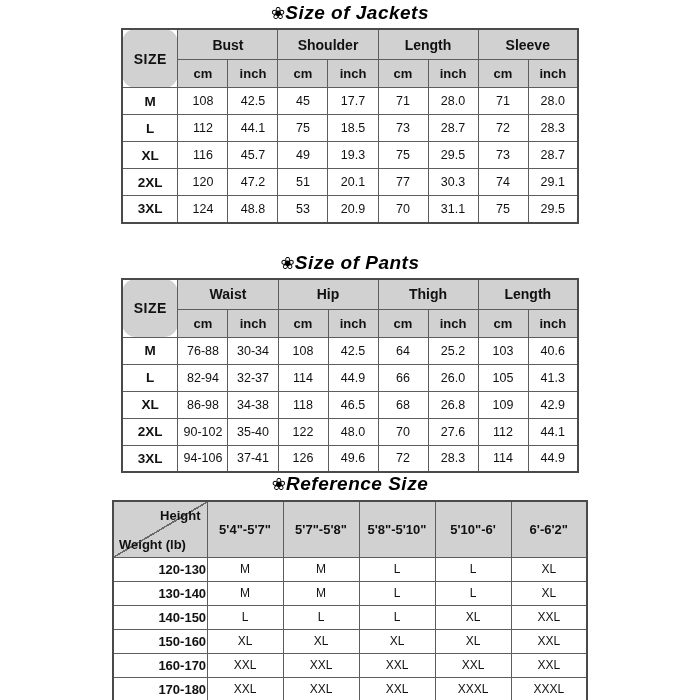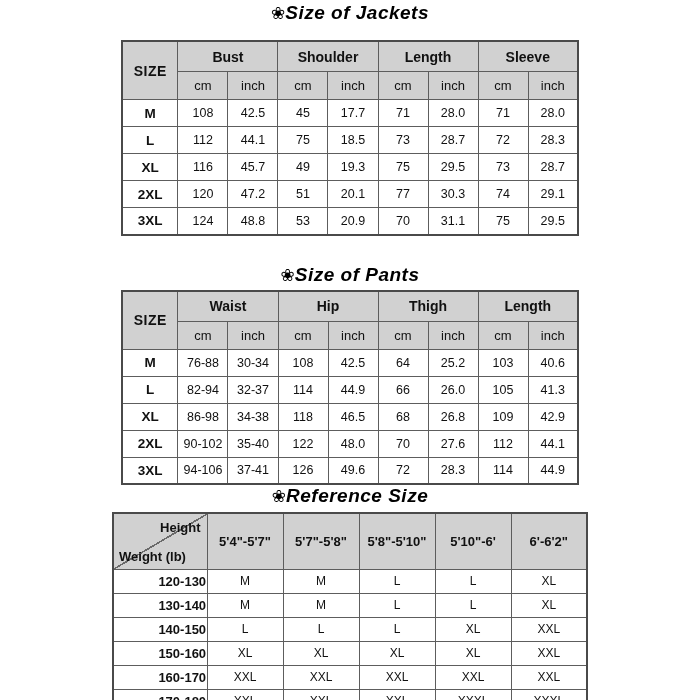--- a/index.html
+++ b/index.html
@@ -12,21 +12,21 @@
 
   .section-title{
     text-align:center;
     font-weight:bold;font-style:italic;
     font-size:19px;letter-spacing:0.5px;
     color:#000;
     line-height:22px;
     margin:0;
   }
   .section-title .flower{font-style:normal;font-size:17px;letter-spacing:0;}
-  #title-jackets{margin:1px 0 15px 0;}
+  #title-jackets{margin:1px 0 3px 0;}
   #title-pants{margin:28px 0 3px 0;}
   #title-ref{margin:0 0 4px 0;}
 
   table{
     border-collapse:collapse;
     table-layout:fixed;
     margin:0 auto;
     text-align:center;
     border:2px solid #4a4a4a;
   }
@@ -37,22 +37,22 @@
     overflow:hidden;
     white-space:nowrap;
   }
   thead th{background:#d1d1d1;}
 
   
   .size-table{width:456px;}
   .size-table col.c-size{width:56px;}
   .size-table col.c-val{width:50px;}
   .size-table thead tr.group-row th{height:29px;font-size:14px;font-weight:bold;margin-top:8px;}
-  .size-table thead tr.unit-row th{height:27px;font-size:13px;font-weight:normal;}
-  .size-table th.size-head{font-size:15px;font-weight:bold;letter-spacing:0.5px;}
+  .size-table thead tr.unit-row th{height:27px;font-size:13px;font-weight:bold;}
+  .size-table th.size-head{font-size:15px;font-weight:bold;letter-spacing:0.5px;border-radius:14px;}
   .size-table tbody tr{height:27px;}
   .size-table tbody th.row-label{font-size:13.5px;font-weight:bold;background:#ffffff;}
   .size-table tbody td{font-size:12.5px;font-weight:normal;}
 
   
   .ref-table{width:474px;}
   .ref-table col.c-corner{width:94px;}
   .ref-table col.c-h{width:76px;}
   .ref-table thead tr{height:56px;}
   .ref-table thead th{font-size:13px;font-weight:bold;}

